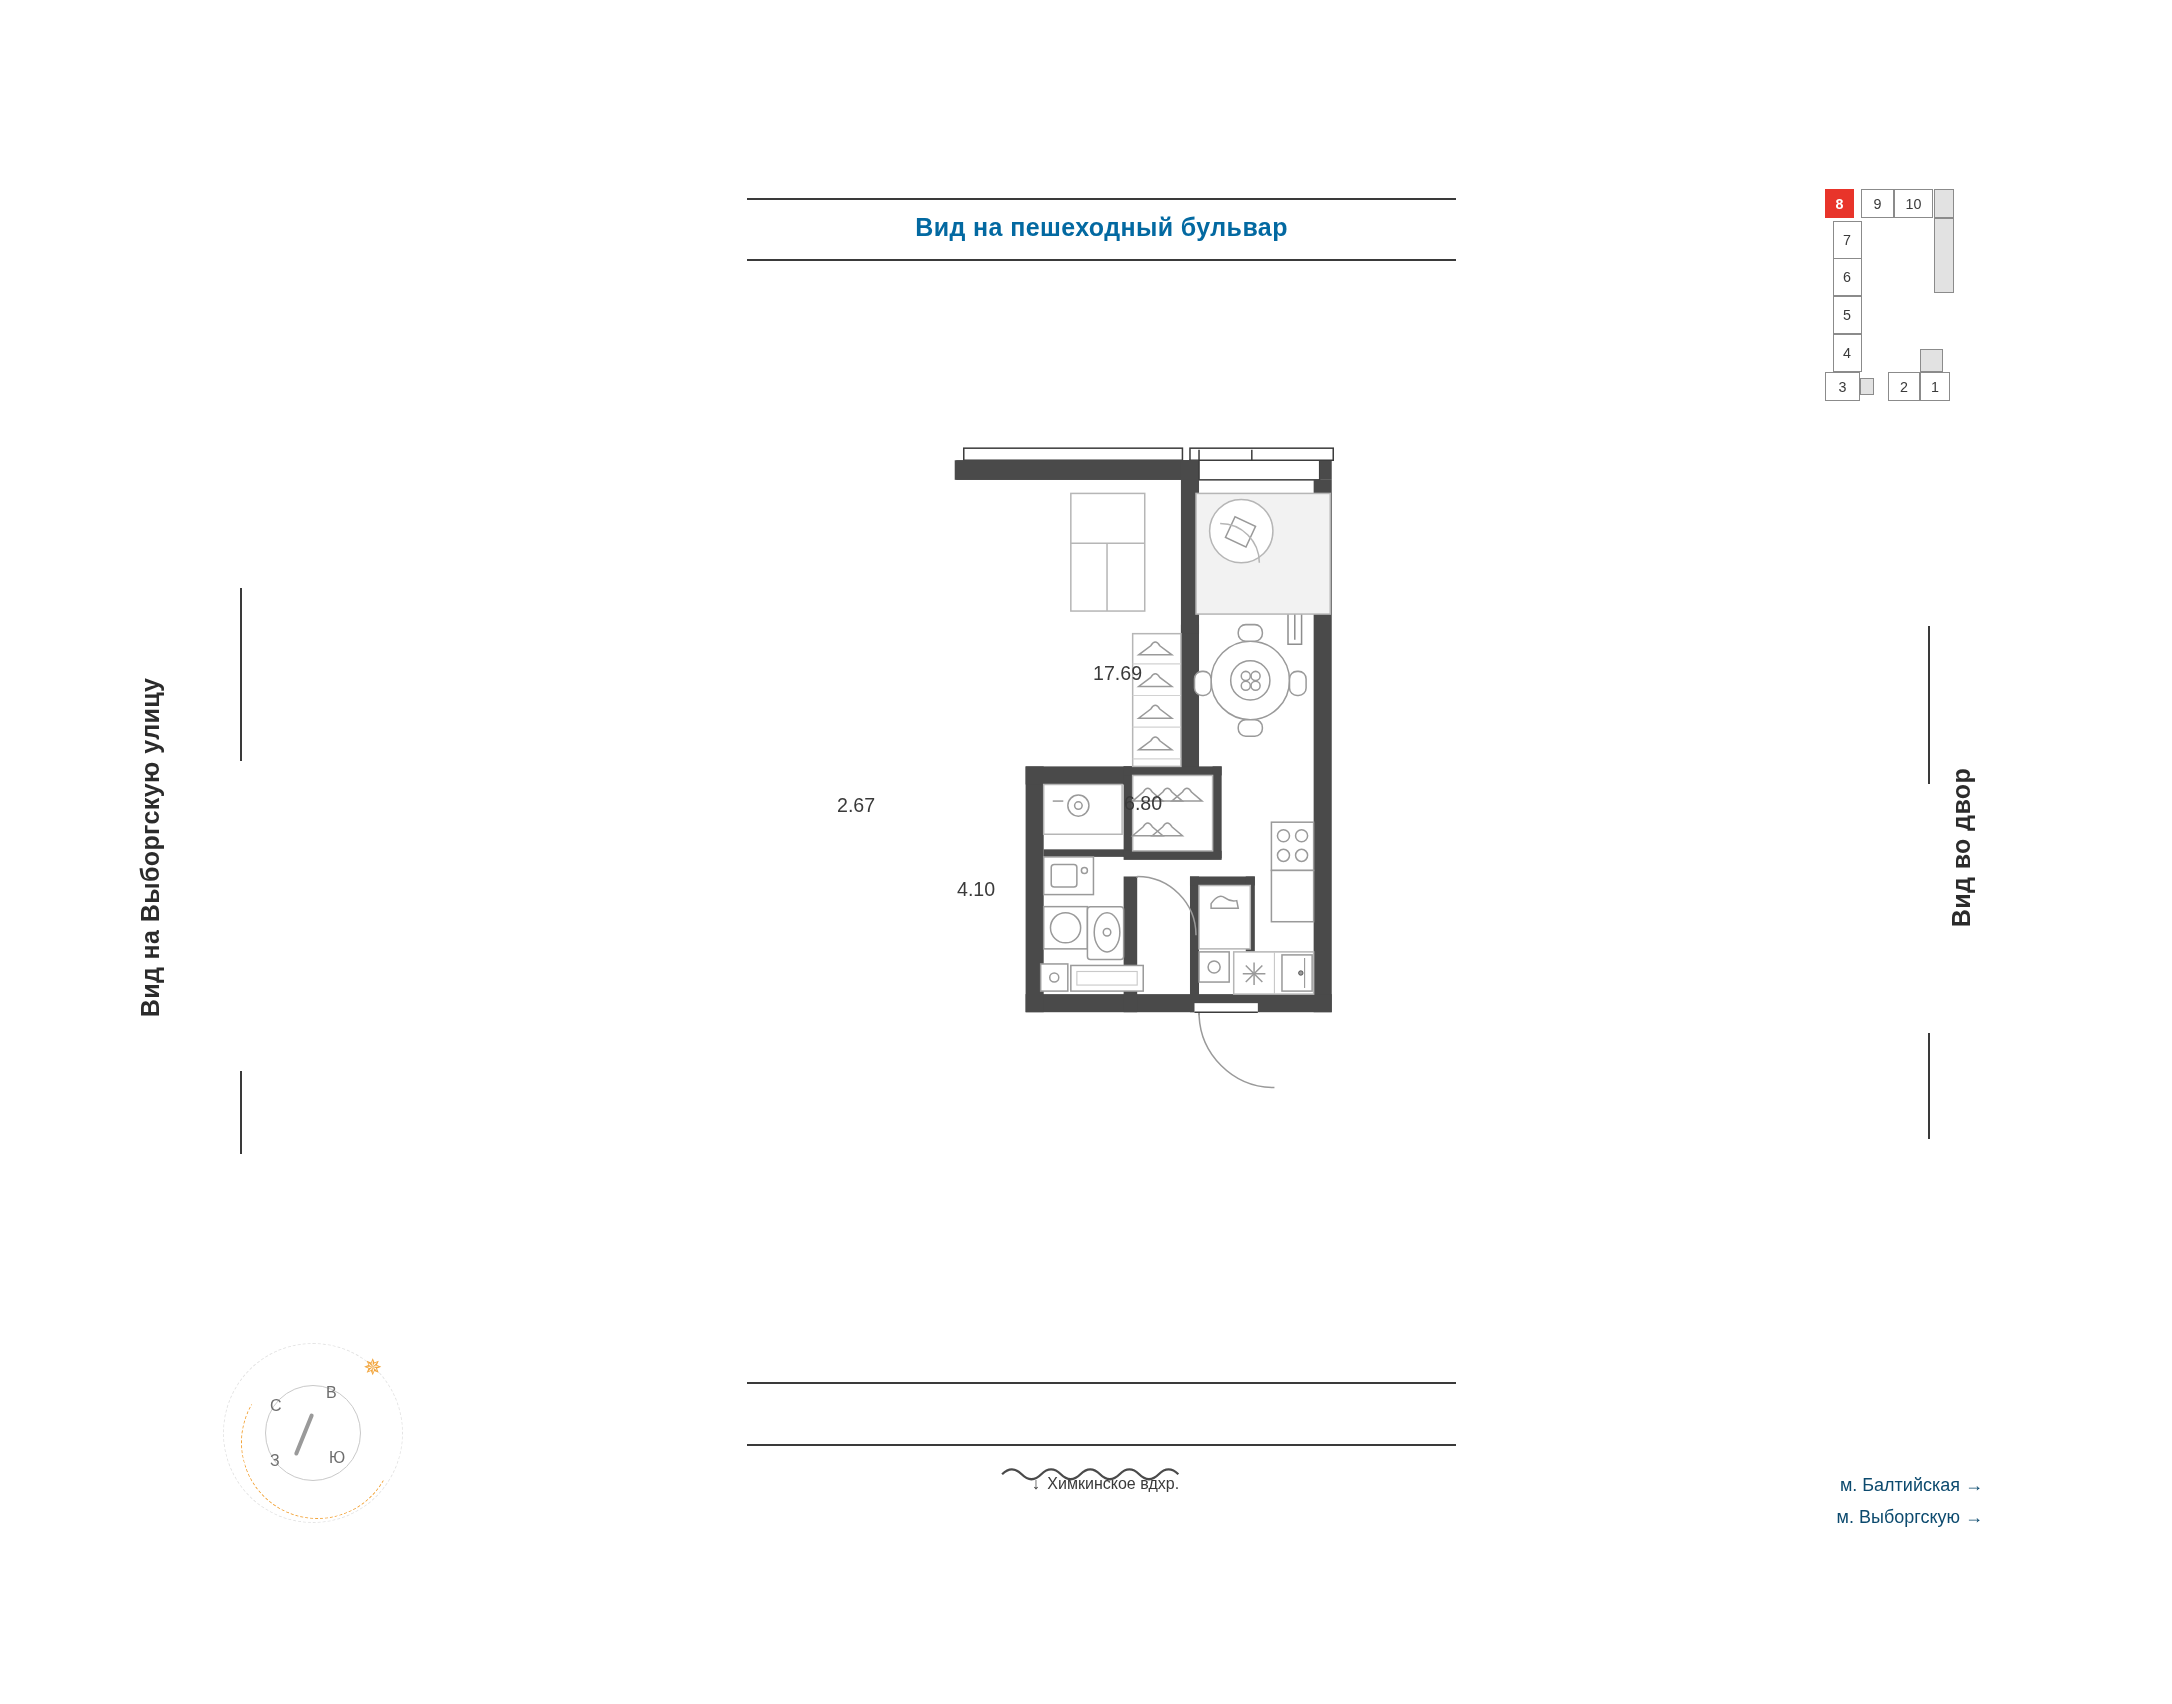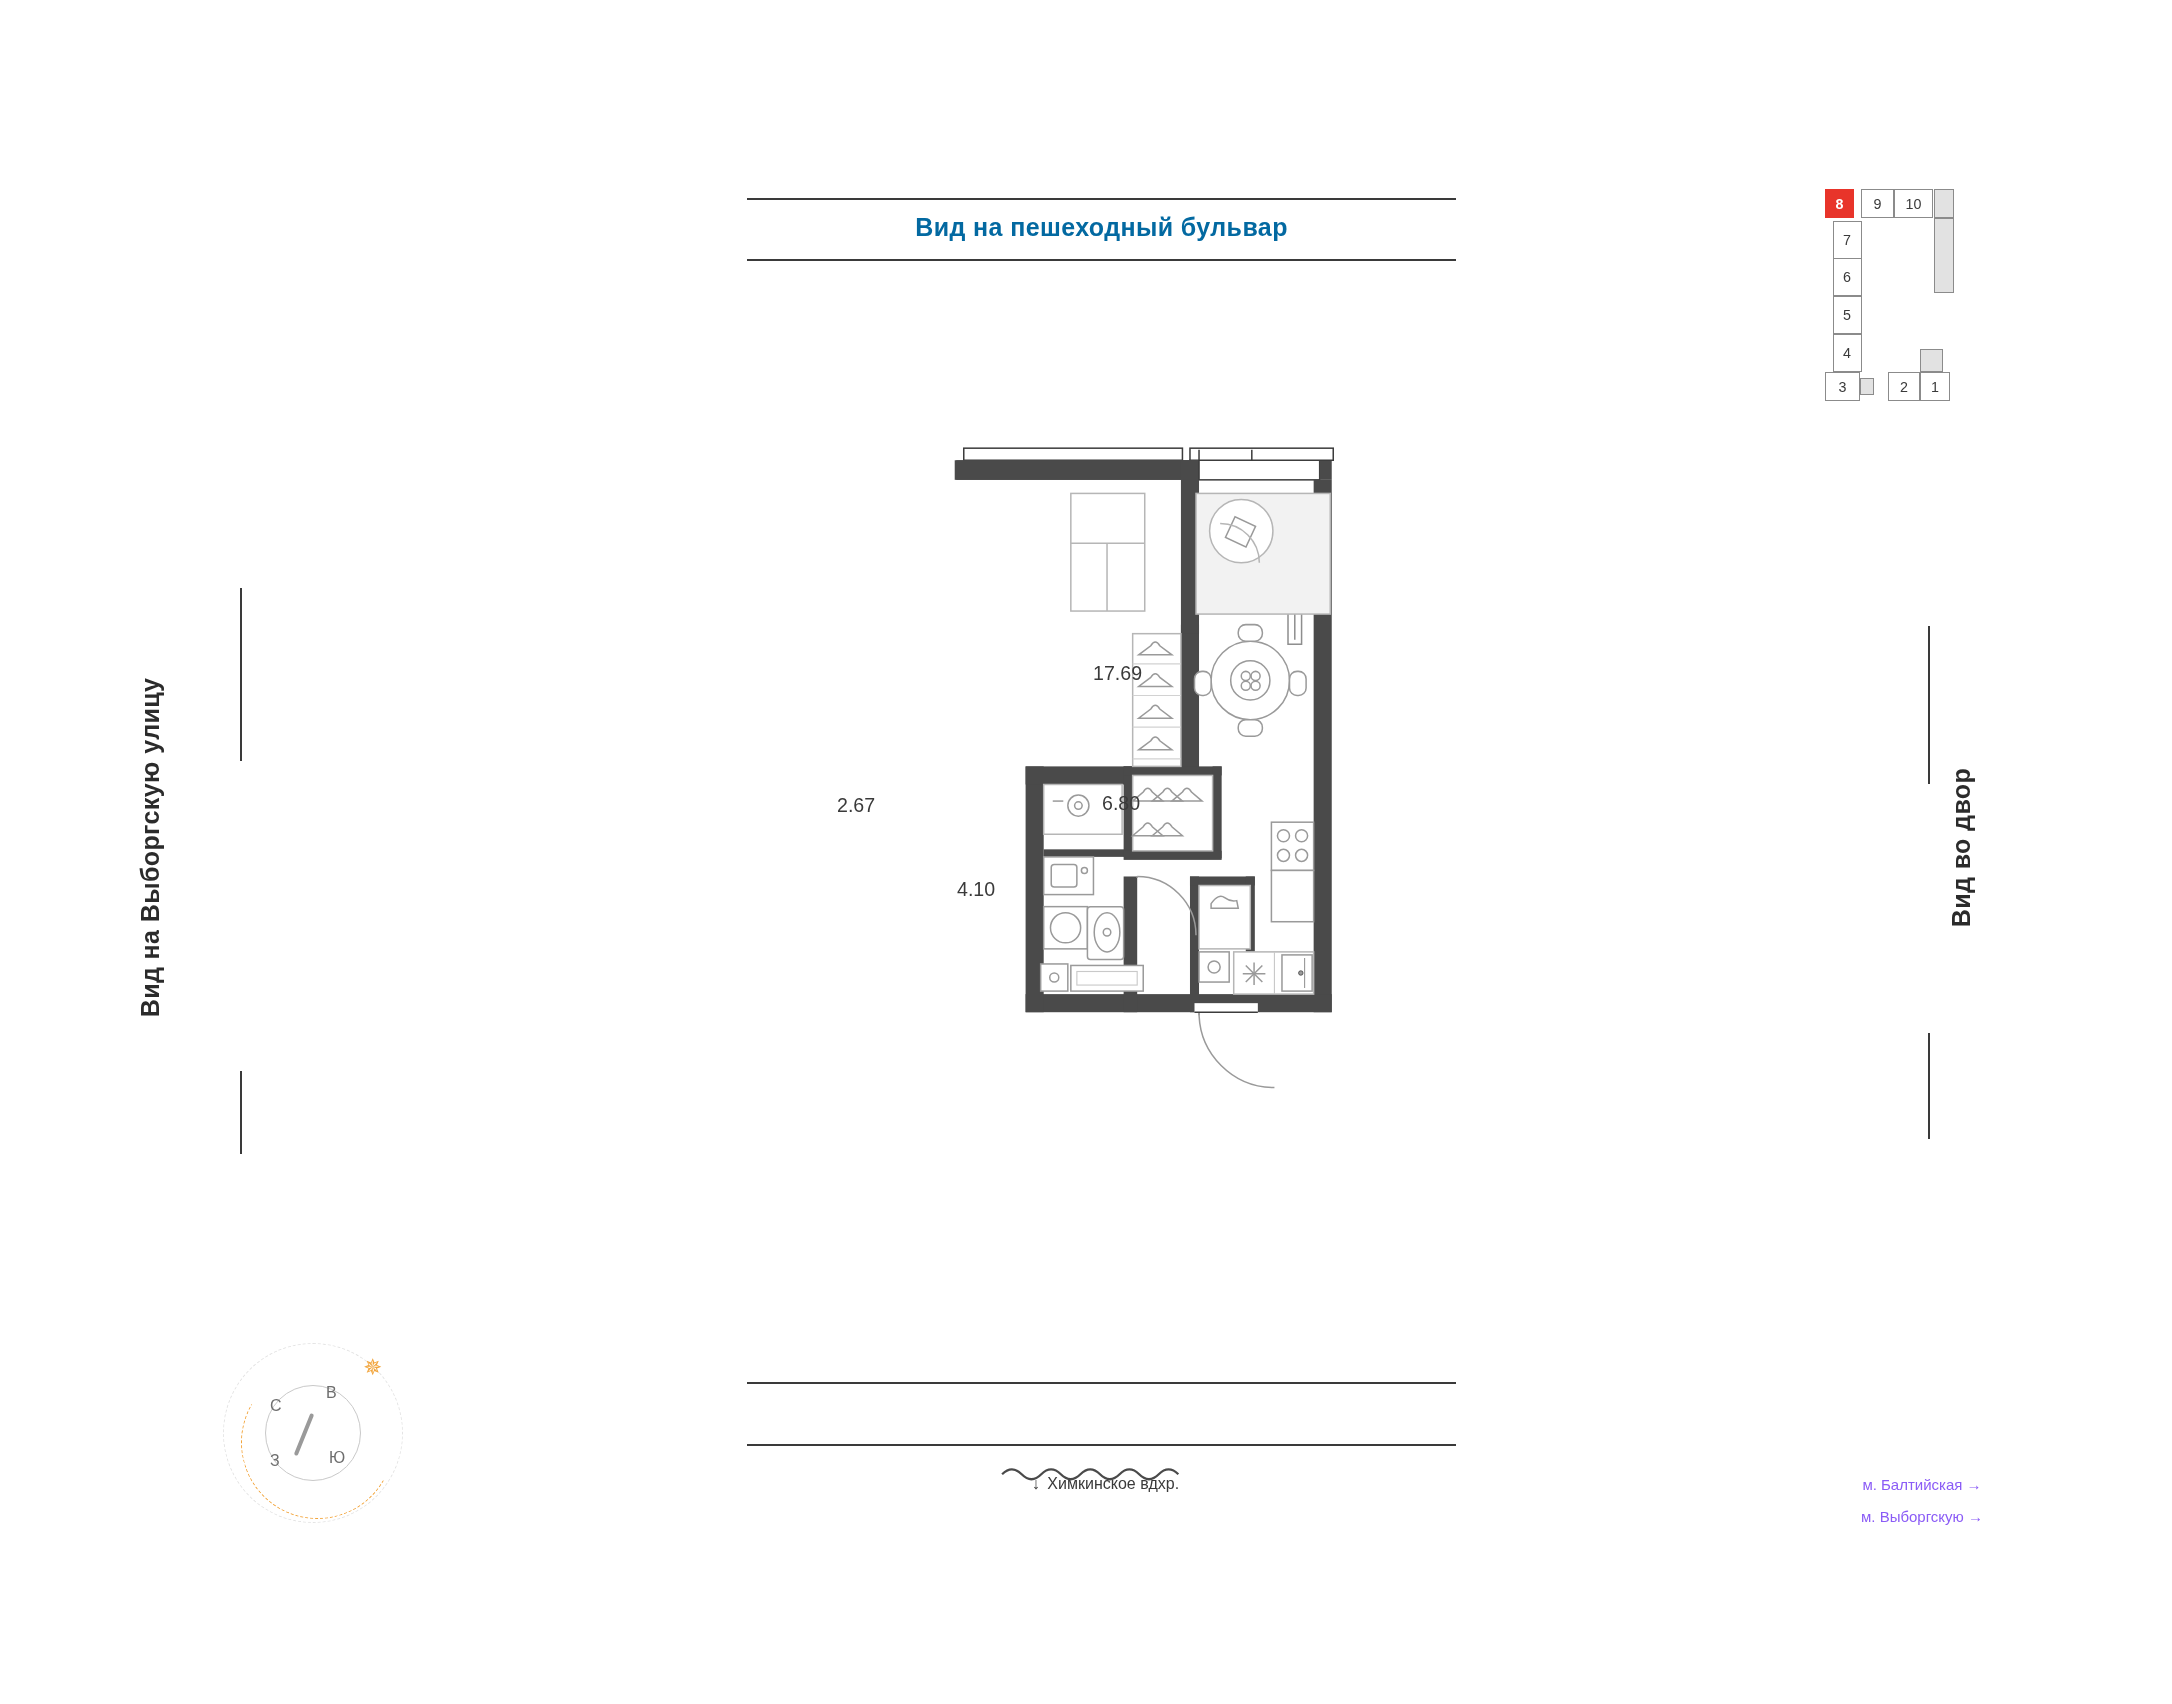--- a/index.html
+++ b/index.html
@@ -68,24 +68,24 @@
     position: absolute;
     width: 1.5px;
     background: #3a3a3a;
   }
 
   
   .metro {
     position: absolute;
     right: 189px;
     top: 1469px;
-    text-align: center;
-    font-size: 15px;
+    text-align: right;
+    font-size: 18px;
     line-height: 32px;
-    color: #8b5cf6;
+    color: #0c4a6e;
     white-space: nowrap;
   }
 
   
   .water {
     position: absolute;
     left: 947px;
     top: 1475px;
     width: 317px;
     text-align: center;
@@ -401,17 +401,17 @@
         <path d="M 660 792 a 100 100 0 0 0 100 100" fill="none" stroke="#9a9a9a" stroke-width="2"></path>
         <line x1="660" y1="792" x2="660" y2="796" stroke="#9a9a9a" stroke-width="2"></line>
         <rect x="654" y="780" width="84" height="12" fill="#ffffff" stroke="none"></rect>
         <line x1="654" y1="792" x2="738" y2="792" stroke="#3c3c3c" stroke-width="2"></line>
       </g>
     </svg>
 
     <div class="area-label" style="left:392px; top:247px;">17.69</div>
     <div class="area-label" style="left:136px; top:379px;">2.67</div>
     <div class="area-label" style="left:256px; top:463px;text-align:right;">4.10</div>
-    <div class="area-label" style="left:401px; top:377px;">6.80</div>
+    <div class="area-label" style="left:423px; top:377px;">6.80</div>
   </div>
 
 </div>
 
 
 </body></html>

